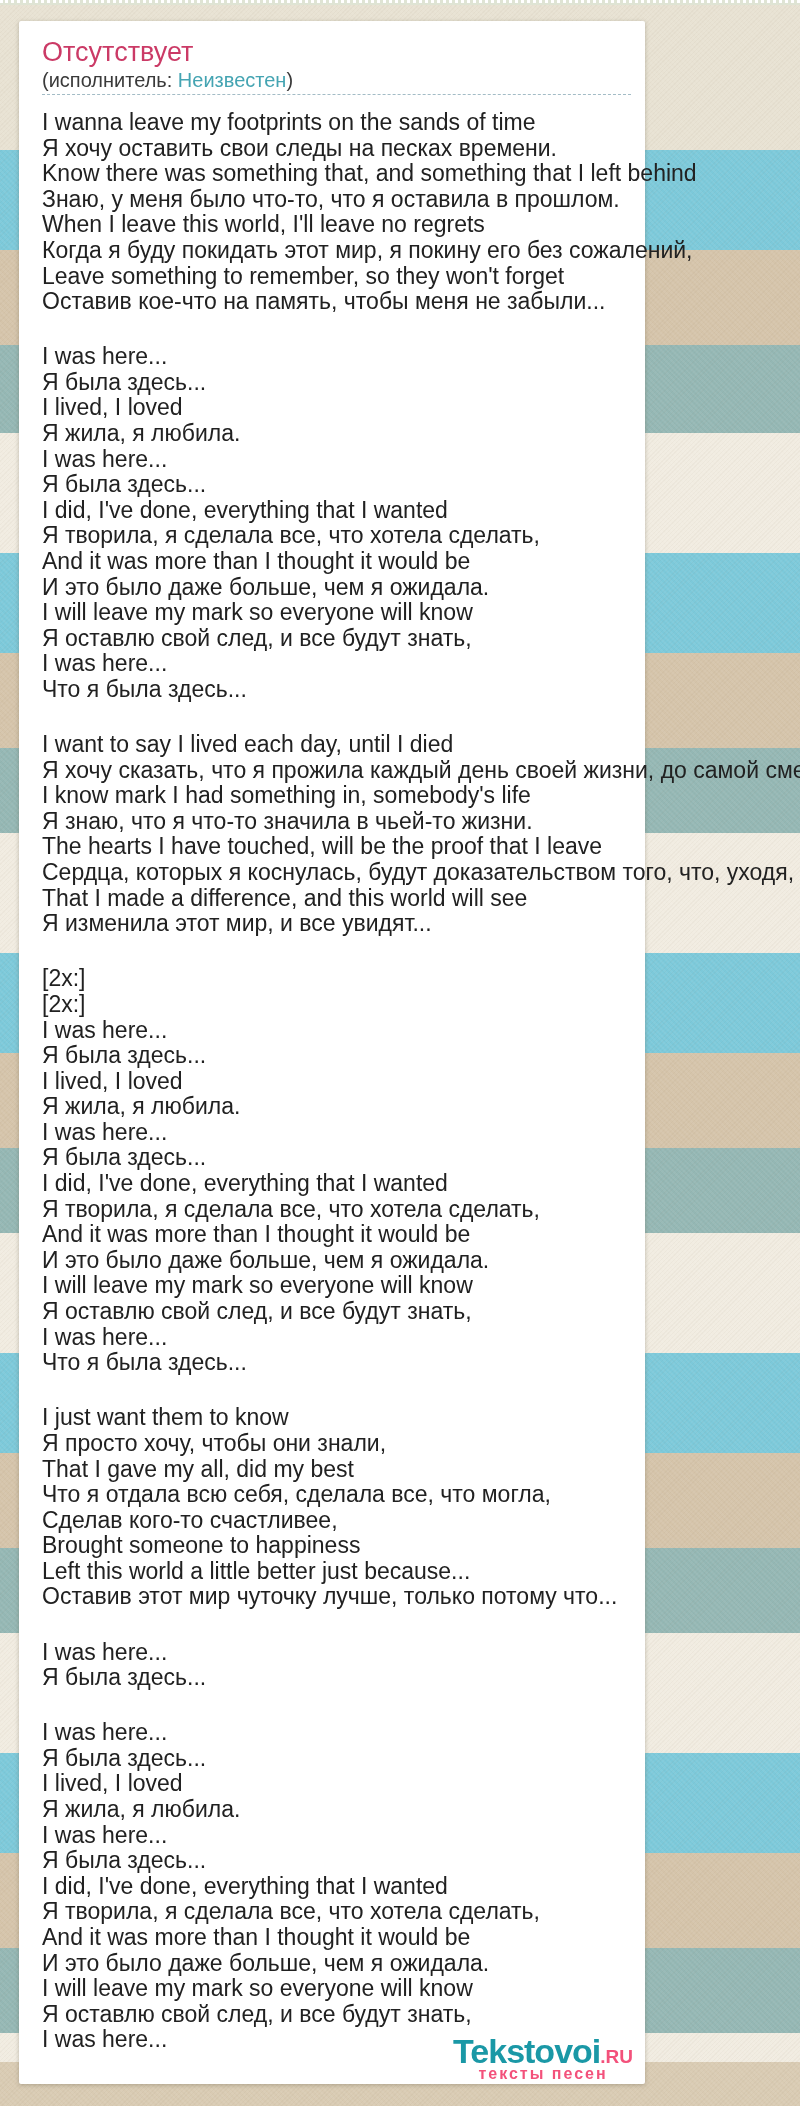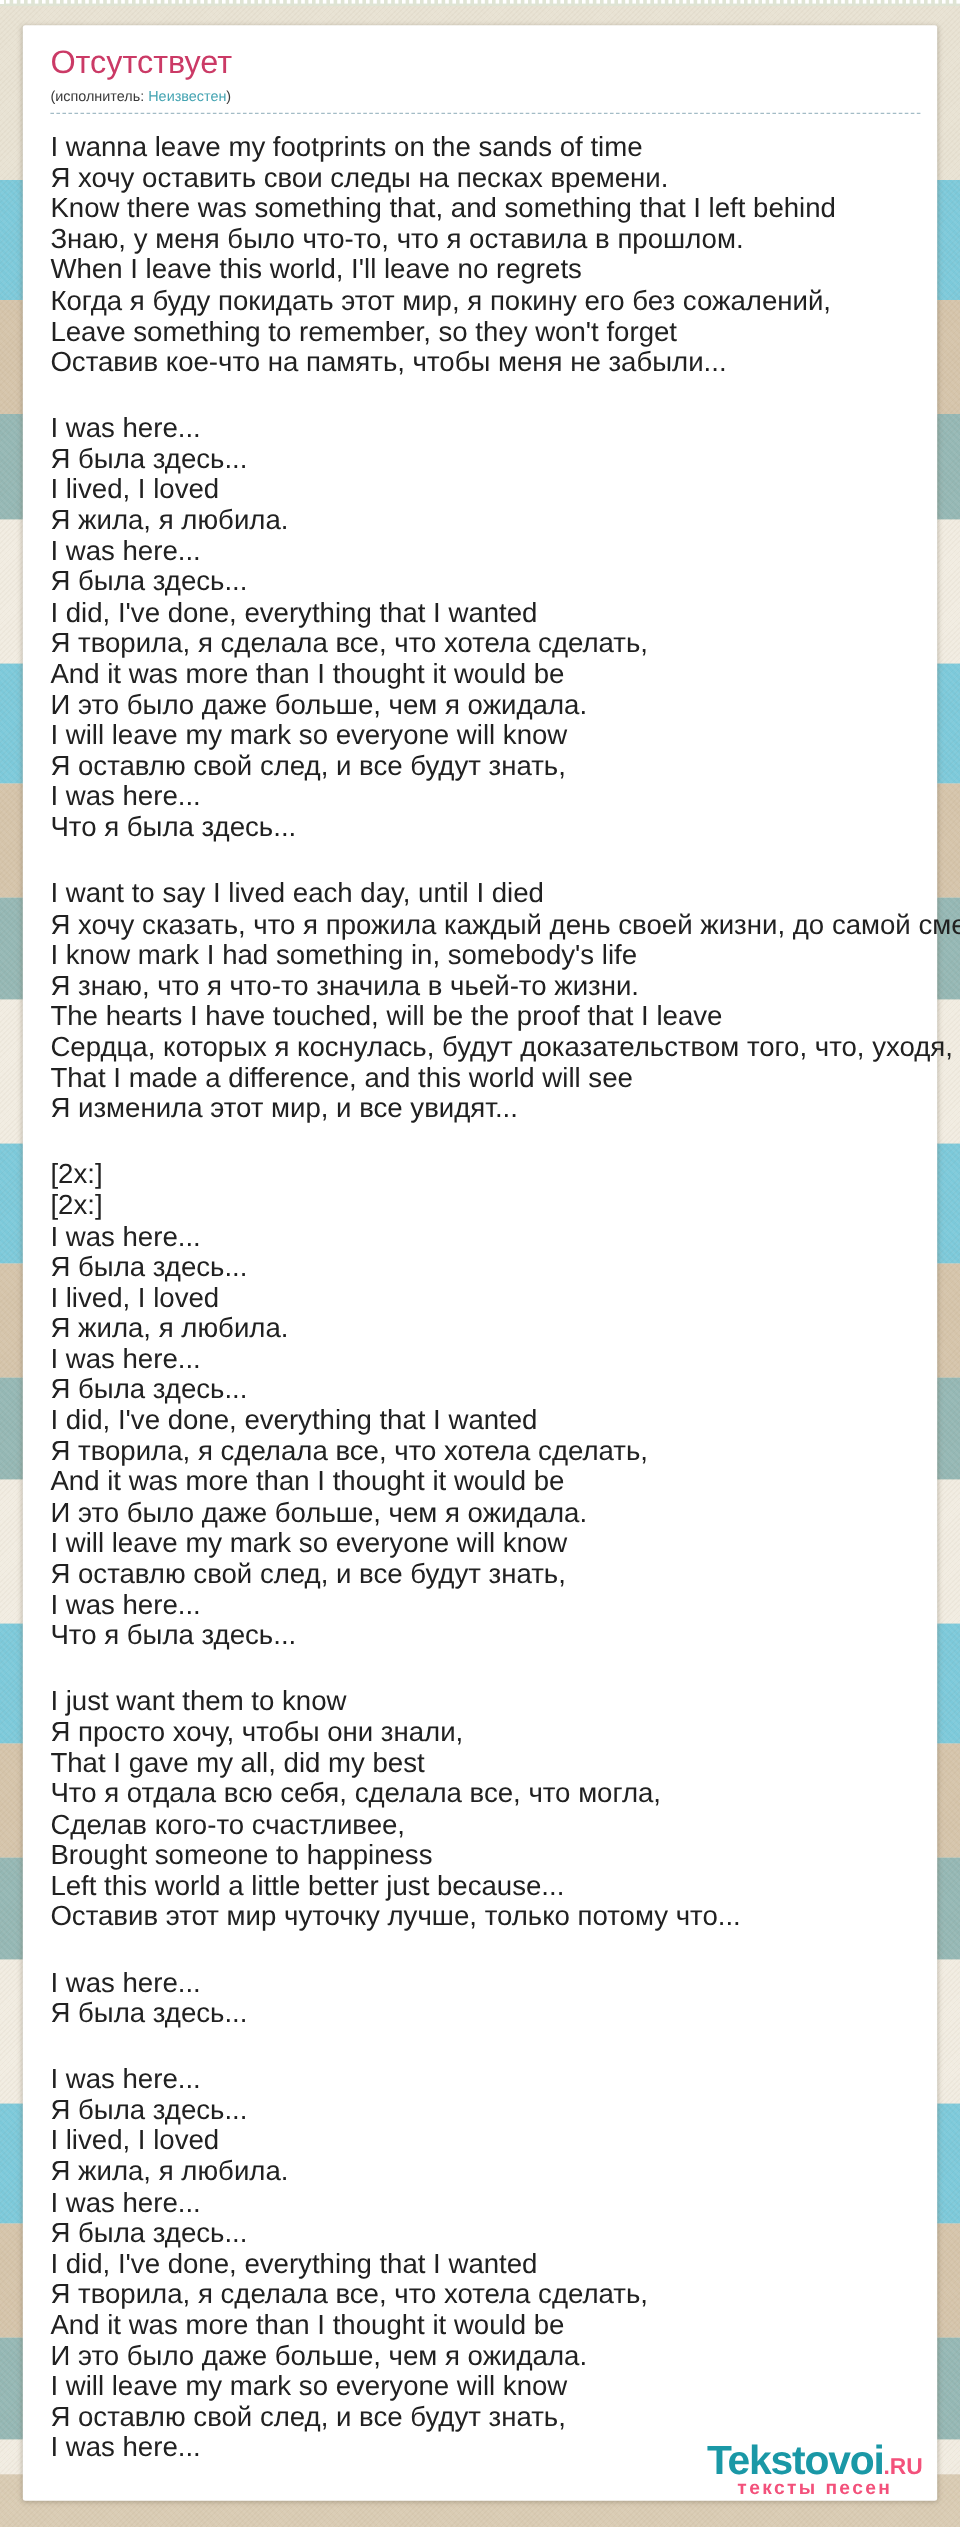--- a/index.html
+++ b/index.html
@@ -15,34 +15,34 @@
     background:
       repeating-linear-gradient(45deg, rgba(255,255,255,.055) 0 2px, rgba(0,0,0,0) 2px 4px),
       repeating-linear-gradient(-45deg, rgba(120,100,70,.045) 0 1px, rgba(0,0,0,0) 1px 3px);
   }
   .stitch{
     position:absolute;left:0;top:0;width:800px;height:5px;
     background:#dfe4d4;
     border-top:3px dotted #ffffff;box-sizing:border-box;
   }
   .card{
-    position:absolute;left:19px;top:21px;width:762px;height:2063px;
+    position:absolute;left:19px;top:21px;width:626px;height:2063px;
     background:#ffffff;border-radius:2px;
     box-shadow:0 1px 4px rgba(90,80,60,.35);
     box-sizing:border-box;
     padding:16px 14px 0 23px;
   }
   .song-title{
     margin:0;padding:0;
     font-size:27px;line-height:31px;font-weight:400;
     color:var(--title-color);
   }
   .artist-line{
     margin-top:2px;padding-bottom:4px;
-    font-size:12px;line-height:20px;color:#3a3a3a;
+    font-size:20px;line-height:20px;color:#3a3a3a;
     border-bottom:1px dashed var(--dash-color);
   }
   .artist-link{
     color:var(--link-color);text-decoration:none;cursor:pointer;
   }
   .lyrics{
     margin-top:15px;
     font-size:23px;color:#212121;
   }
   .lyric-line{line-height:25.6px;white-space:pre;}

